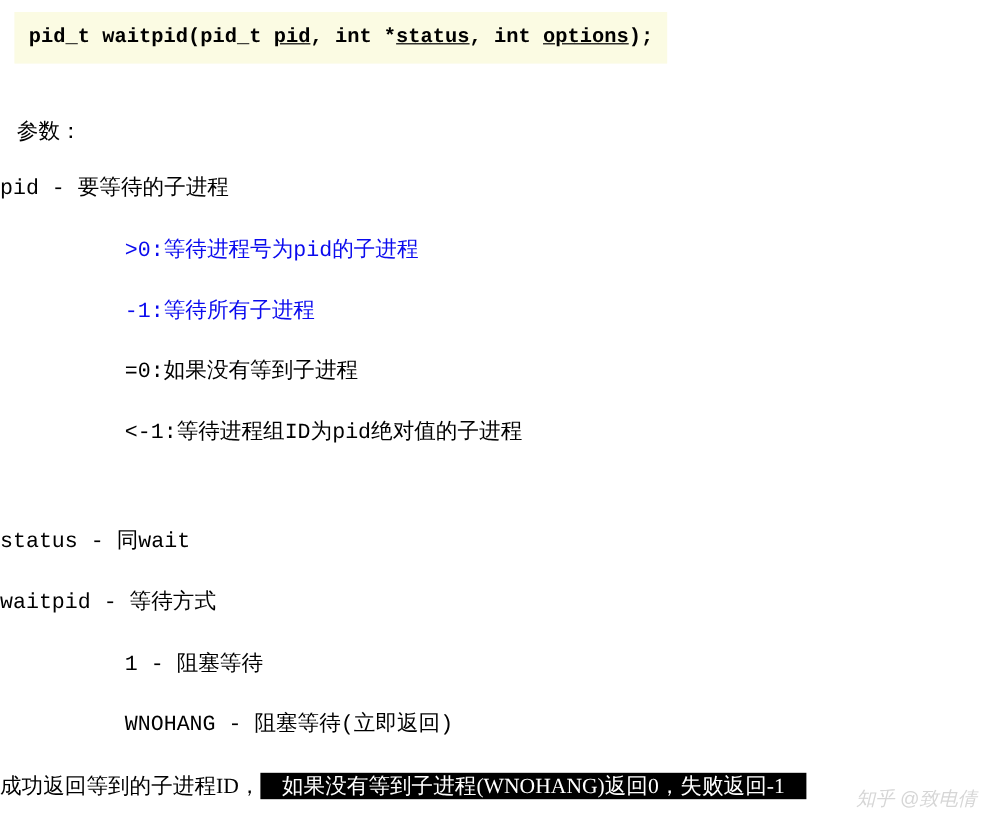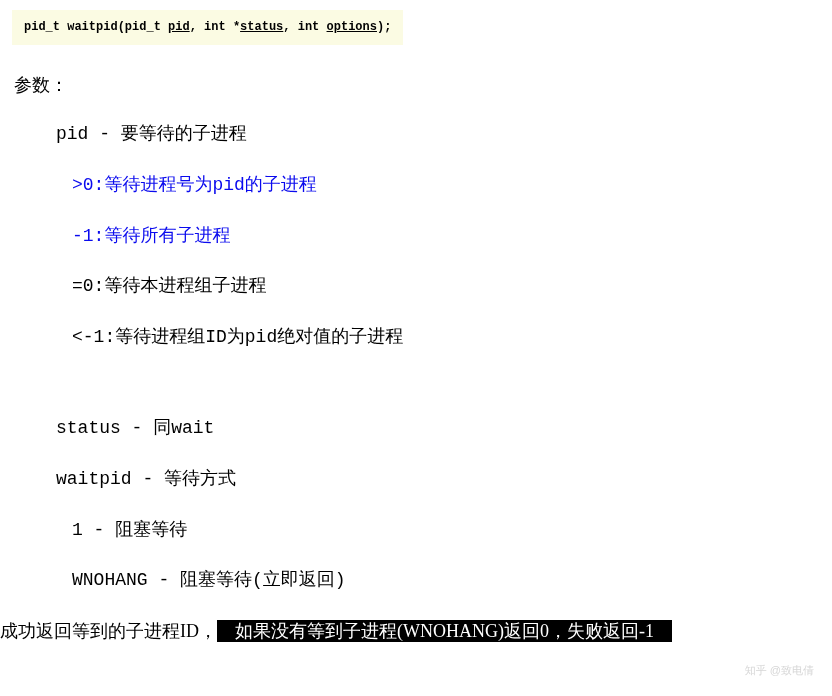--- a/index.html
+++ b/index.html
@@ -10,36 +10,35 @@
       padding: 0;
       background: #fff;
       line-height: 1.6;
     }
     .signature-box {
       background: #fbfbe3;
       padding: 8px 12px;
       margin: 10px 12px 18px 12px;
       font-family: "Courier New", monospace;
       font-weight: bold;
-      font-size: 12px;
+      font-size: 17px;
       display: inline-block;
     }
     .signature-box .underlined {
       text-decoration: underline;
     }
     .section-label {
-      margin: 8px 0 20px 14px;
+      margin: 24px 0 20px 14px;
     }
     .param-name {
       font-family: "Courier New", monospace;
-      margin-left: 56px;
       margin-bottom: 22px;
     }
     .sub-item {
-      margin-left: 72px;
+      margin-left: 104px;
       margin-bottom: 22px;
       font-family: "Courier New", monospace;
     }
     .blue {
       color: #0a0aee;
     }
     .spacer {
       height: 40px;
     }
     .bottom-line {
@@ -51,44 +50,45 @@
     .bottom-line .highlight {
       background: #000;
       color: #fff;
       padding: 1px 18px;
     }
     .watermark {
       position: absolute;
       right: 18px;
       bottom: 16px;
       color: #bbb;
-      font-size: 11px;
+      font-size: 16px;
       font-family: sans-serif;
       opacity: 0.6;
+      font-style: italic;
     }
   </style>
 </head>
 <body>
 
 
 
 <div class="signature-box">
   <span>pid_t</span>
   <span> </span><span>waitpid</span><span>(</span><span>pid_t</span>
   <span> </span><span class="underlined">pid</span><span>, </span><span>int *</span><span class="underlined">status</span><span>, </span><span>int</span>
   <span> </span><span class="underlined">options</span><span>);</span>
 </div>
 
 <div class="section-label">参数：</div>
 
 <div class="param-name">pid - 要等待的子进程</div>
 
 <div class="sub-item blue">&gt;0:等待进程号为pid的子进程</div>
 <div class="sub-item blue">-1:等待所有子进程</div>
-<div class="sub-item">=0:等待本进程组子进程</div>
+<div class="sub-item">=0:如果没有等到子进程</div>
 <div class="sub-item">&lt;-1:等待进程组ID为pid绝对值的子进程</div>
 
 <div class="spacer"></div>
 
 <div class="param-name">status - 同wait</div>
 <div class="param-name">waitpid - 等待方式</div>
 
 <div class="sub-item">1 - 阻塞等待</div>
 <div class="sub-item">WNOHANG - 阻塞等待(立即返回)</div>
 

